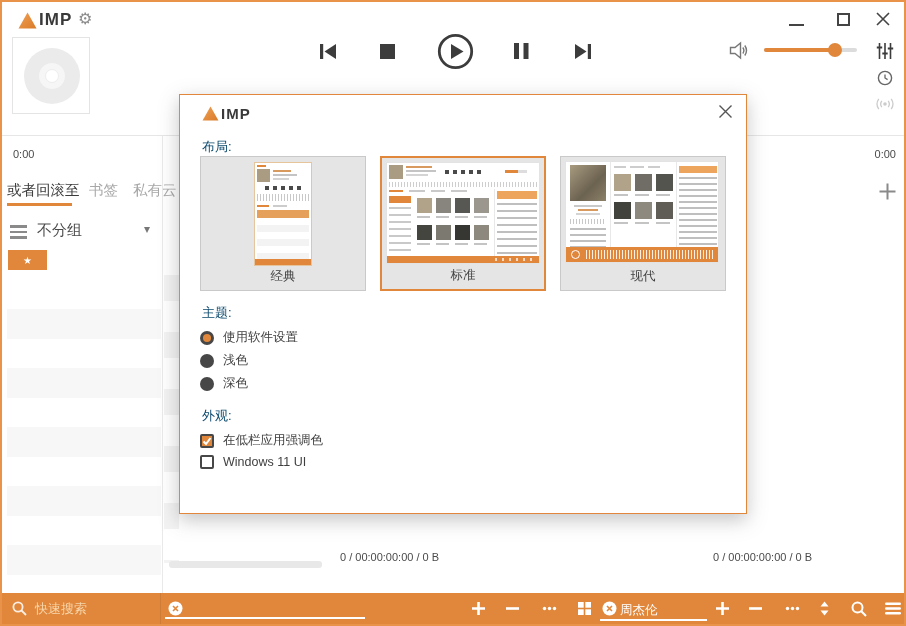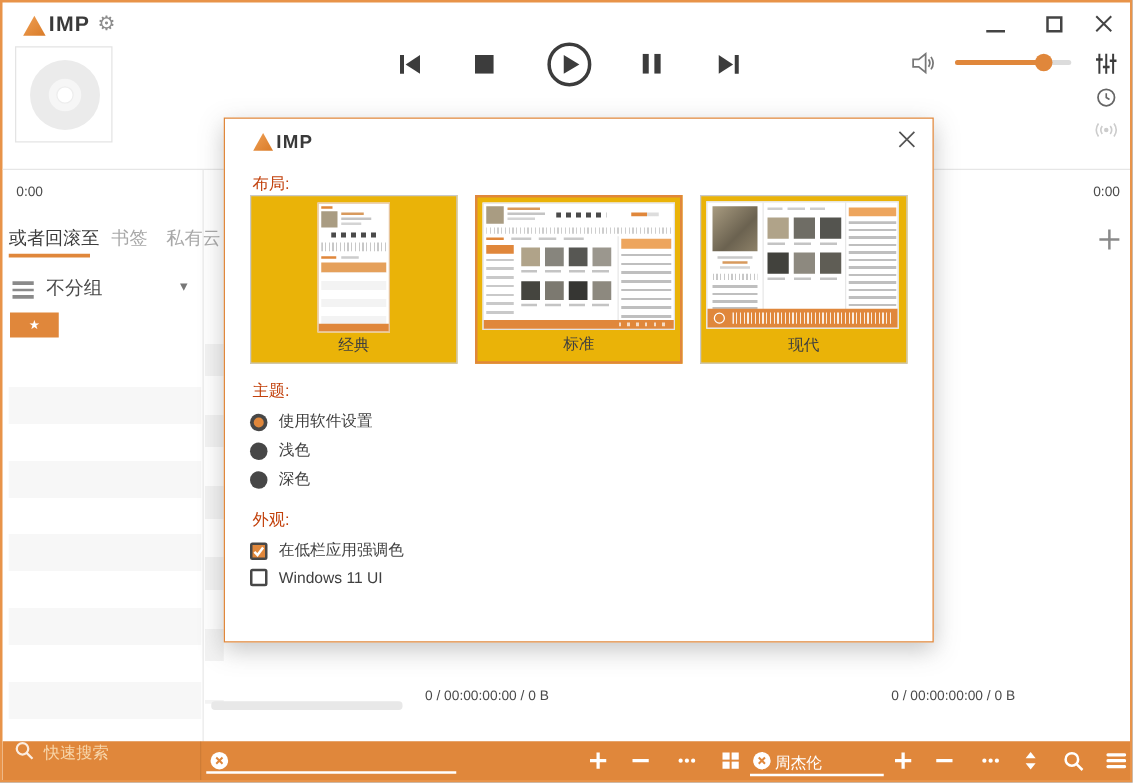--- a/index.html
+++ b/index.html
@@ -38,34 +38,34 @@
 .star-btn{position:absolute;left:6px;top:248px;width:39px;height:20px;background:#e0873b;display:flex;align-items:center;justify-content:center}
 .star-btn span{color:#fff;font-size:10px}
 .left-rows{position:absolute;left:5px;top:278px;width:154px;height:314px;background:repeating-linear-gradient(180deg,#fff 0 29.5px,#f7f7f7 29.5px 59px)}
 .vdiv{position:absolute;left:160px;top:134px;width:1px;height:459px;background:#e9e9e9}
 .bg-sliver{position:absolute;left:162px;top:273px;width:15px;height:288px;background:repeating-linear-gradient(180deg,#f3f3f3 0 26px,#fff 26px 57px)}
 .scroll-thumb{position:absolute;left:167px;top:559px;width:153px;height:7px;background:#e8e8e8;border-radius:3px}
 .status{position:absolute;top:549px;font-size:11px;color:#4a4a4a}
 .plus-lib{position:absolute;left:877px;top:181px}
 
 .bbar{position:absolute;left:0;bottom:0;width:902px;height:31px;background:#e0873b}
-.bbar .qsearch{position:absolute;left:10px;top:0;height:31px;display:flex;gap:8px}
+.bbar .qsearch{position:absolute;left:10px;top:0;height:31px;display:flex;align-items:center;gap:8px}
 .bbar .qsearch span{font-size:13px;color:#f7d6ab}
 .bbar .bdiv{position:absolute;left:158px;top:0;width:1px;height:31px;background:rgba(0,0,0,.08)}
 .bicon{position:absolute;top:8px}
 .inputline{position:absolute;left:163px;top:24px;width:200px;height:2px;background:#fff}
 .pl-tab-label{position:absolute;left:618px;top:9px;font-size:12.5px;color:#fff}
 .pl-tab-underline{position:absolute;left:598px;top:26px;width:107px;height:2px;background:#fff}
 
 .dialog{position:absolute;left:177px;top:92px;width:568px;height:420px;background:#fff;border:1px solid #e0873b;box-shadow:0 6px 18px rgba(90,90,90,.35);z-index:10}
 .dlg-brand{position:absolute;left:22px;top:10px;display:flex;align-items:center;gap:2px}
 .dlg-brand span{font-size:15px;font-weight:bold;color:#3a3a3a;letter-spacing:1px}
 .dlg-close{position:absolute;right:13px;top:9px;cursor:default}
-.dlg-label{position:absolute;left:22px;font-size:13px;color:#c2410c}
-.card{position:absolute;top:61px;width:166px;height:135px;background:#eab308;border:1px solid #c9c9c9}
+.dlg-label{position:absolute;left:22px;font-size:13px;color:#0c4a6e}
+.card{position:absolute;top:61px;width:166px;height:135px;background:#e5e5e5;border:1px solid #c9c9c9}
 .card.selected{border:2px solid #e0873b}
 .card-label{position:absolute;bottom:5px;left:0;width:100%;text-align:center;font-size:12.5px;color:#3f3f3f}
 .thumb{position:absolute;background:#fff}
 .thumb,.thumb div{pointer-events:none}
 .opt{position:absolute;left:20px;display:flex;align-items:center;gap:9px;cursor:default}
 .opt .lbl{font-size:12.5px;color:#3f3f3f}
 .radio{width:14px;height:14px;border-radius:50%;background:#474747;position:relative;flex:none}
 .radio.sel::after{content:"";position:absolute;left:3px;top:3px;width:8px;height:8px;border-radius:50%;background:#e0873b}
 .cb{width:14px;height:14px;border:2px solid #474747;border-radius:2px;background:#fff;flex:none;display:flex;align-items:center;justify-content:center}
 .cb.checked{background:#e0873b}

